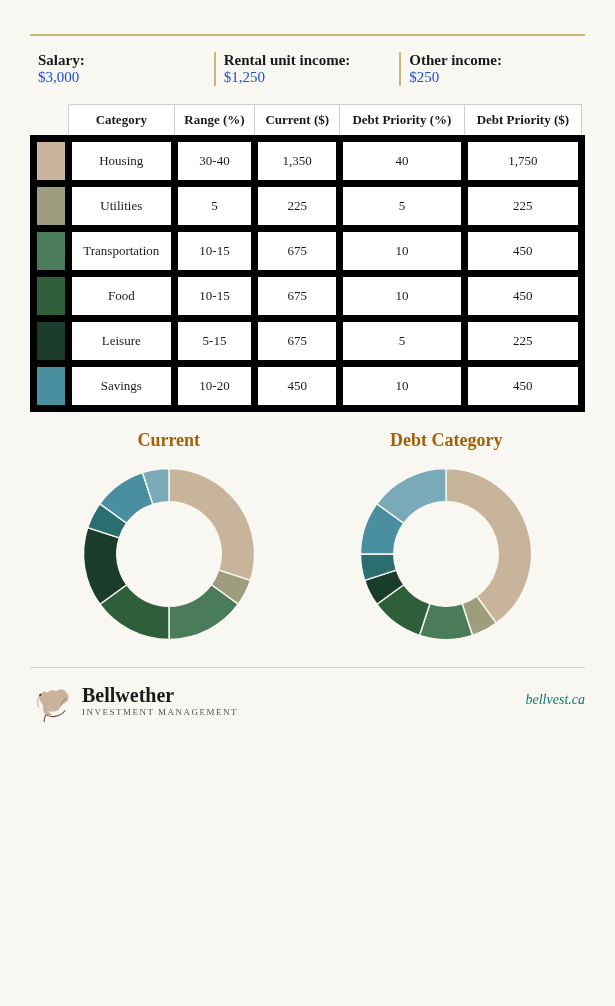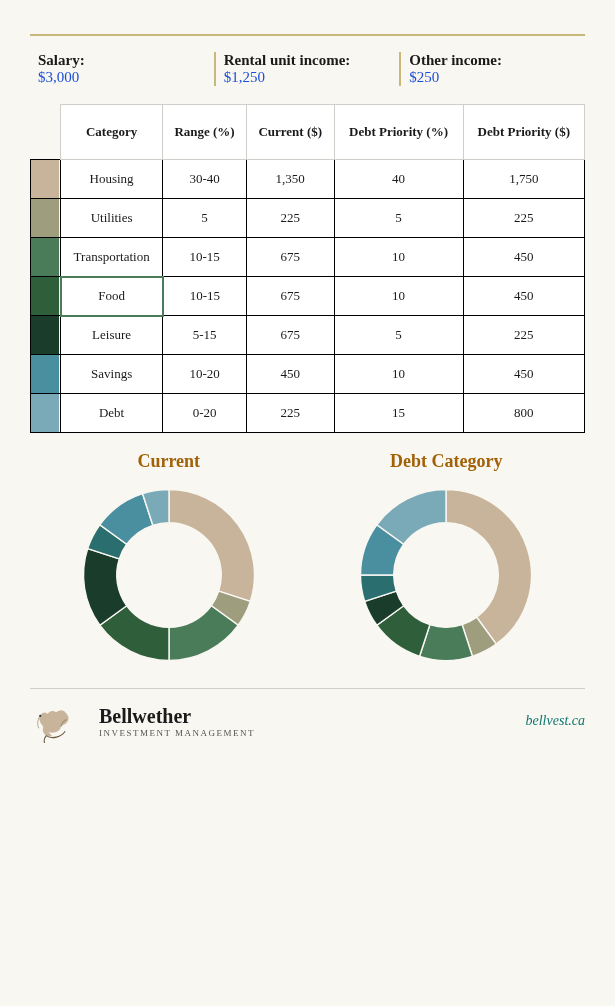--- a/index.html
+++ b/index.html
@@ -52,29 +52,29 @@
     
     .budget-table {
       width: 100%;
       border-collapse: collapse;
       font-size: 13px;
       margin-bottom: 18px;
     }
     .budget-table th {
       background: #fff;
       border: 1px solid #d0cec8;
-      padding: 19px 5px;
+      padding: 7px 5px;
       text-align: center;
       font-weight: bold;
       color: #1a1a1a;
       font-size: 13px;
       vertical-align: middle;
     }
     .budget-table td {
-      border: 1px solid #000000;
+      border: 7px solid #000000;
       padding: 7px 5px;
       text-align: center;
       color: #1a1a1a;
       background: #fff;
       vertical-align: middle;
     }
     .color-swatch {
       width: 28px;
       height: 38px;
       display: inline-block;
@@ -121,21 +121,21 @@
       display: flex;
       align-items: center;
       justify-content: space-between;
       border-top: 1px solid #d0cec8;
       padding-top: 10px;
       margin-top: 4px;
     }
     .footer-logo {
       display: flex;
       align-items: center;
-      gap: 25px;
+      gap: 8px;
     }
     .footer-brand {
       font-size: 20px;
       font-weight: bold;
       color: #1a1a1a;
     }
     .footer-sub {
       font-size: 9px;
       letter-spacing: 1.5px;
       color: #555;
@@ -236,30 +236,20 @@
   </tr>
         <tr>
     <td class="swatch-cell">
       <span class="color-swatch" style="background:#4a8fa0;display:block;width:28px;height:38px;"></span>
     </td>
     <td class="category-cell">Savings</td>
     <td>10-20</td>
     <td>450</td>
     <td>10</td>
     <td>450</td>
-  </tr>
-        <tr>
-    <td class="swatch-cell">
-      <span class="color-swatch" style="background:#7aaab8;display:block;width:28px;height:38px;"></span>
-    </td>
-    <td class="category-cell">Debt</td>
-    <td>0-20</td>
-    <td>225</td>
-    <td>15</td>
-    <td>800</td>
   </tr>
       </tbody>
   </table>
 
   <div class="charts-section">
     <div class="chart-container">
       <div class="chart-title">Current</div>
       <svg class="donut-svg" viewBox="0 0 200 200" id="current-svg">
           <path d="M 100 10 A 90 90 0 0 1 185.59508646656383 127.81152949374527 L 152.30810839623345 116.99593469062211 A 55 55 0 0 0 100 45 Z" fill="#c8b49a" stroke="#f9f7f2" stroke-width="1.5"></path>
           <path d="M 185.59508646656383 127.81152949374527 A 90 90 0 0 1 172.81152949374527 152.90067270632258 L 144.4959346906221 132.32818887608602 A 55 55 0 0 0 152.30810839623345 116.99593469062211 Z" fill="#9e9e7e" stroke="#f9f7f2" stroke-width="1.5"></path>

